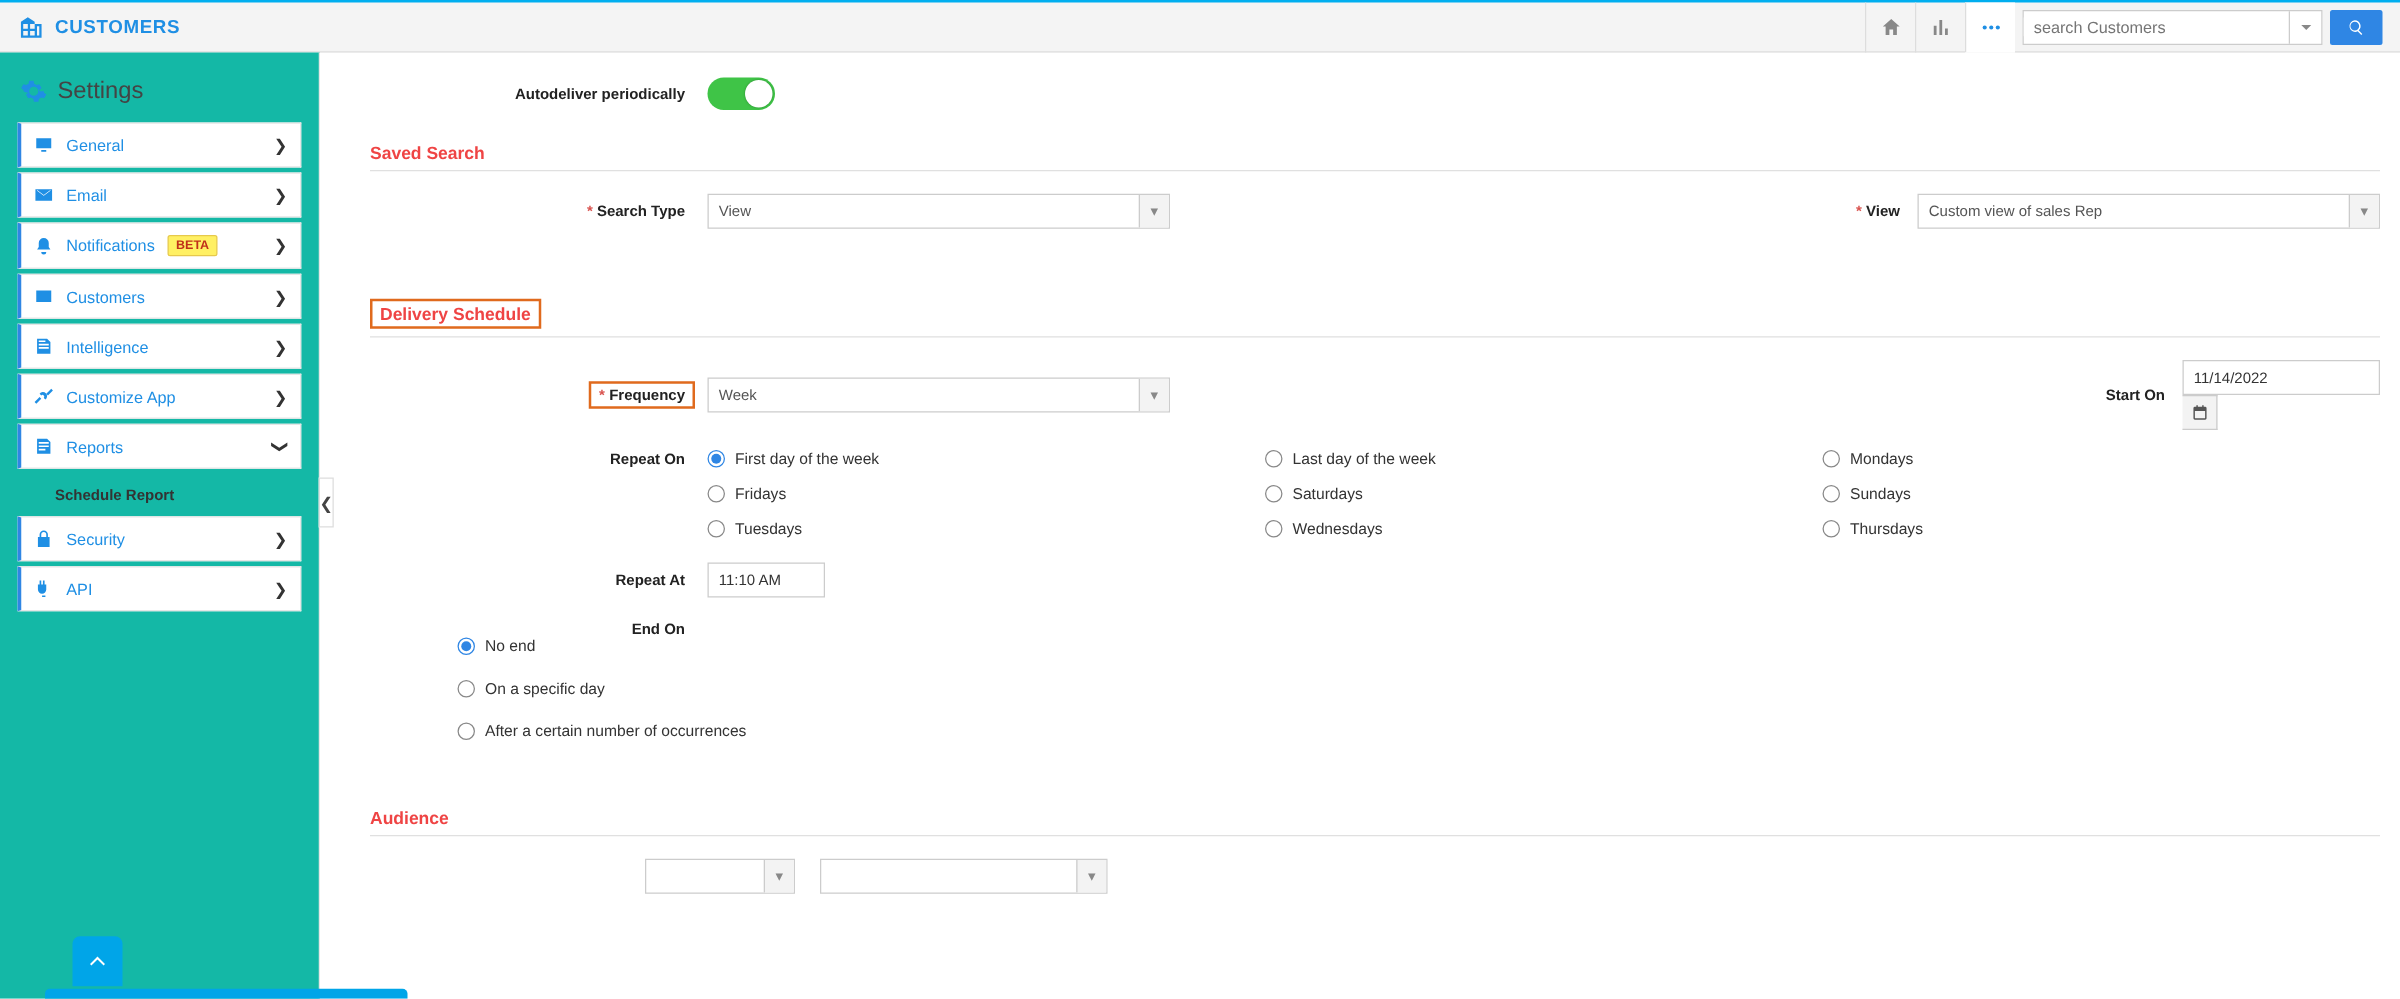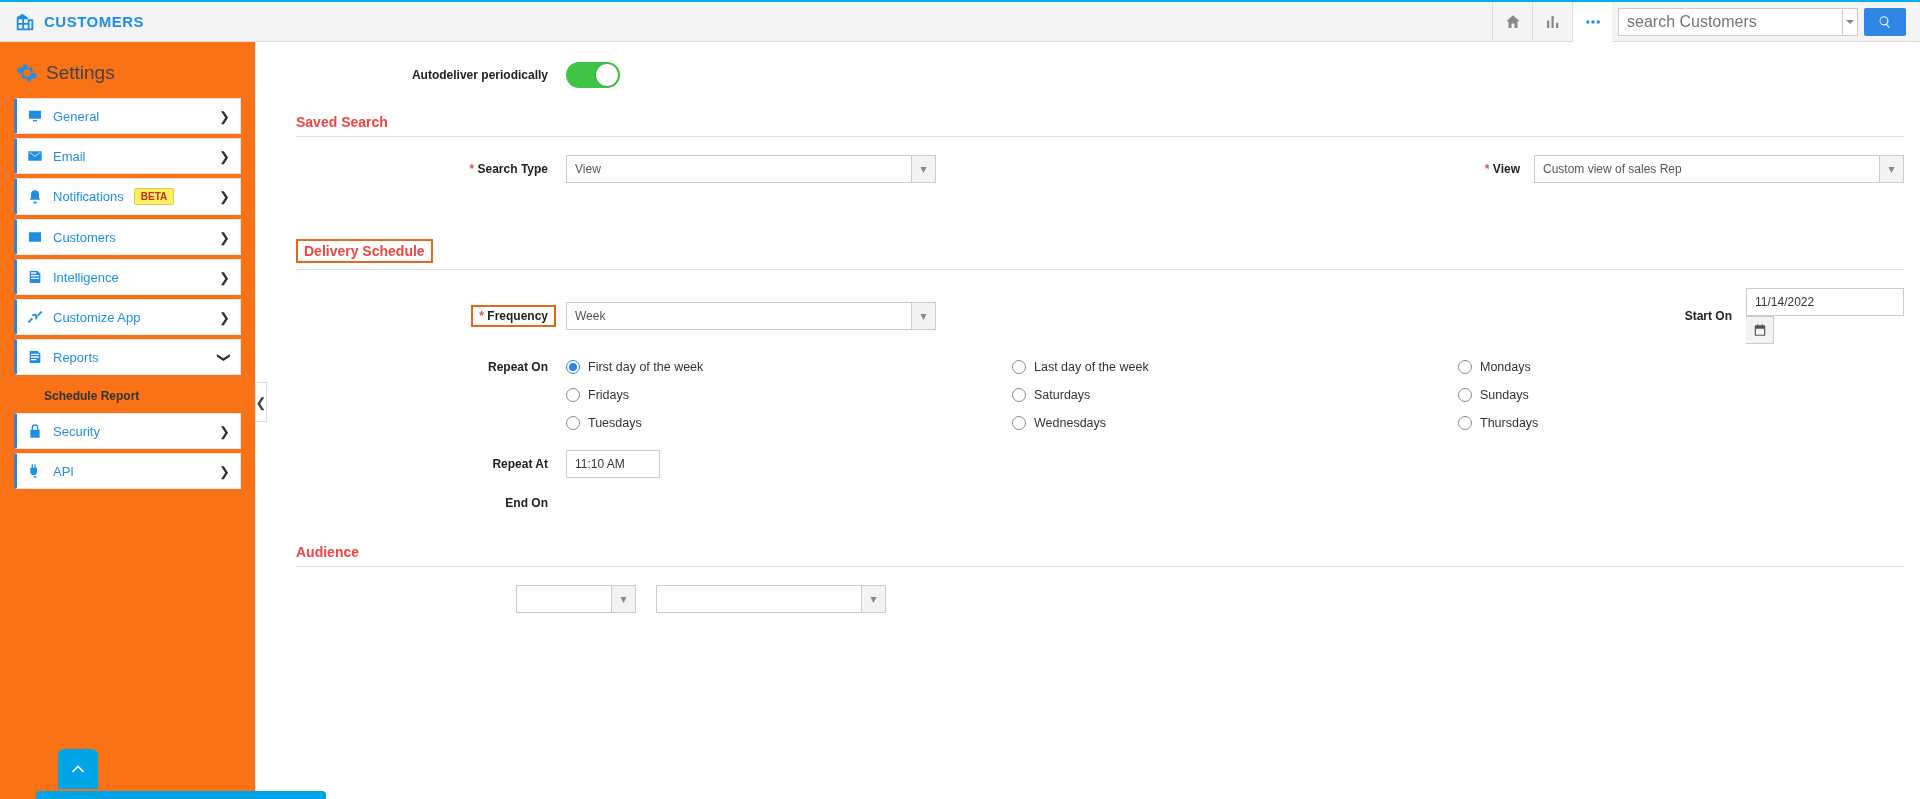--- a/index.html
+++ b/index.html
@@ -8,28 +8,28 @@
 
 .topbar { height: 42px; border-top: 2px solid #00aeef; border-bottom: 1px solid #ddd; background:#f4f4f4; display:flex; align-items:center; padding: 0 14px; position: relative;}
 .brand { display:flex; align-items:center; gap:8px; color:#1f8fe4; font-weight:bold; font-size:15px; letter-spacing:0.5px; }
 .brand svg{ width:22px;height:22px; fill:#1f8fe4; }
 .top-right { margin-left:auto; display:flex; align-items:center; gap:0; }
 .top-btn { width:40px; height:40px; display:flex; align-items:center; justify-content:center; border-left:1px solid #ddd; cursor:pointer; color:#888; }
 .top-btn svg{width:18px;height:18px;fill:currentColor;}
 .top-btn.active{ background:#fff; color:#1f8fe4;border-bottom:1px solid #fff;margin-bottom:-1px;}
 .search-wrap{ display:flex; align-items:center; margin-left:6px;}
 .search-box{ width:240px; height:28px; border:1px solid #ccc; background:#fff; display:flex; align-items:center;}
-.search-input{ flex:1; border:none; outline:none; padding:0 8px; font-size:16px; }
+.search-input{ flex:1; border:none; outline:none; padding:0 8px; font-size:13px; }
 .search-dd{ width:26px; height:26px; display:flex;align-items:center;justify-content:center;border-left:1px solid #ccc; color:#888;}
 .search-btn{ width:42px; height:28px; background:#2f86e4; display:flex; align-items:center; justify-content:center; margin-left:6px; border-radius:2px; cursor:pointer;}
 .search-btn svg{width:14px;height:14px;fill:#fff;}
 
 
 .layout{ display:flex; height: calc(100vh - 42px); }
-.sidebar{ width:256px; background:#f97316; padding:14px 14px 0 14px; position:relative; border-right:1px solid #e5e5e5;}
+.sidebar{ width:256px; background:#14b8a6; padding:14px 14px 0 14px; position:relative; border-right:1px solid #e5e5e5;}
 .main{ flex:1; overflow:auto; padding: 20px 16px 40px 40px; position:relative;}
 
 
 .settings-title{ display:flex; align-items:center; gap:8px; font-size:19px; color:#444; margin:6px 2px 14px 2px;}
 .settings-title svg{width:22px;height:22px;fill:#1f8fe4;}
 .nav-item{ background:#fff; border:1px solid #e5e5e5; border-left:3px solid #2f86e4; padding:9px 10px 9px 10px; margin-bottom:4px; display:flex; align-items:center; gap:10px; color:#1f8fe4; font-size:13px; cursor:pointer; position:relative;}
 .nav-item .chev{ margin-left:auto; color:#333;}
 .nav-item svg{width:16px;height:16px;fill:#1f8fe4;}
 .nav-beta{ background:#fff063; color:#c02f1a; font-size:10px; font-weight:bold; padding:2px 6px; border-radius:2px; border:1px solid #e6c94c;}
 .nav-sub{ padding:10px 10px 10px 30px; font-size:12px; font-weight:bold; color:#333;}
@@ -323,20 +323,36 @@
       </div>
     </div>
 
     <div style="display:flex;margin-left:70px;align-items:center;margin-top:6px;margin-bottom:18px;">
       <div class="label">Repeat At</div>
       <input class="text-input" value="11:10 AM" style="">
     </div>
 
     <div style="display:flex;margin-left:70px;flex-direction:column;">
       <div class="label">End On</div>
+      <div class="end-opts">
+        <div class="rad checked">
+            <span class="circle">
+              <span class="dot"></span>
+            </span>
+            <span>No end</span>
+          </div>
+        <div class="rad">
+            <span class="circle"></span>
+            <span>On a specific day</span>
+          </div>
+        <div class="rad">
+            <span class="circle"></span>
+            <span>After a certain number of occurrences</span>
+          </div>
+      </div>
     </div>
 
     <div class="section-title" style="margin-top:34px;">Audience</div>
     <hr class="sec">
 
     <div style="display:flex; gap:20px; margin-left:220px;">
       <div class="select" style="width:120px;">
           <span></span>
           <div class="dd">▾</div>
         </div>

